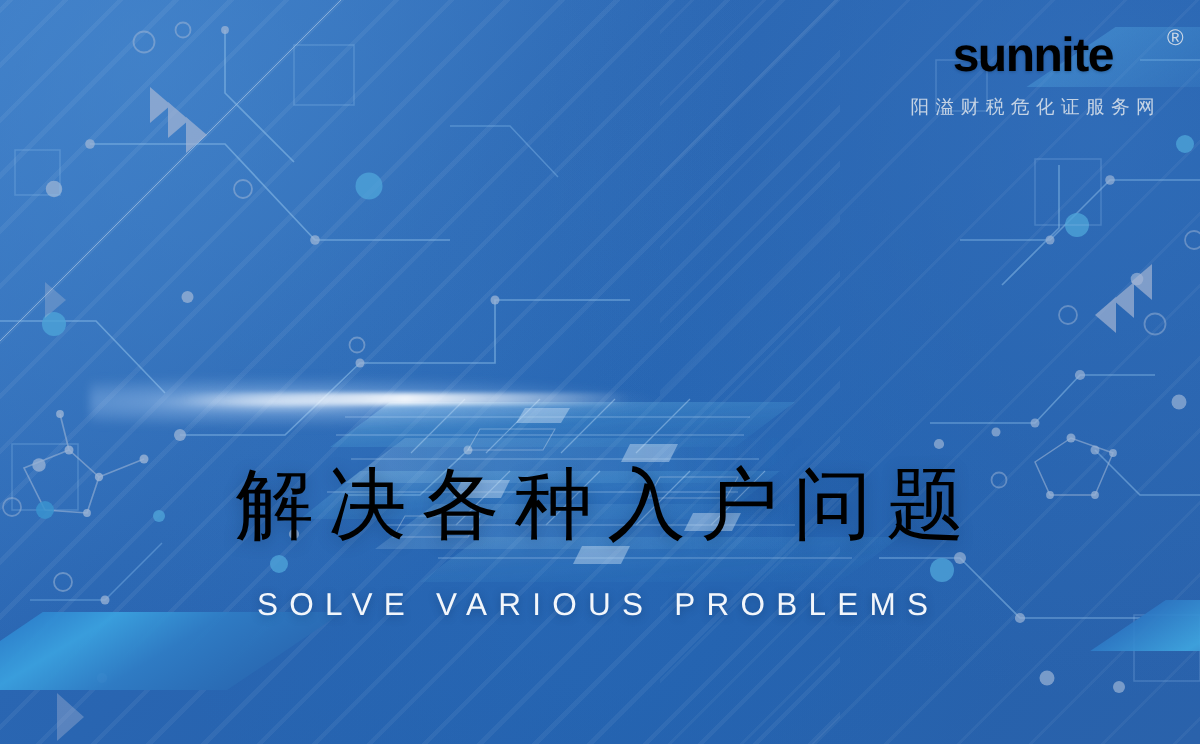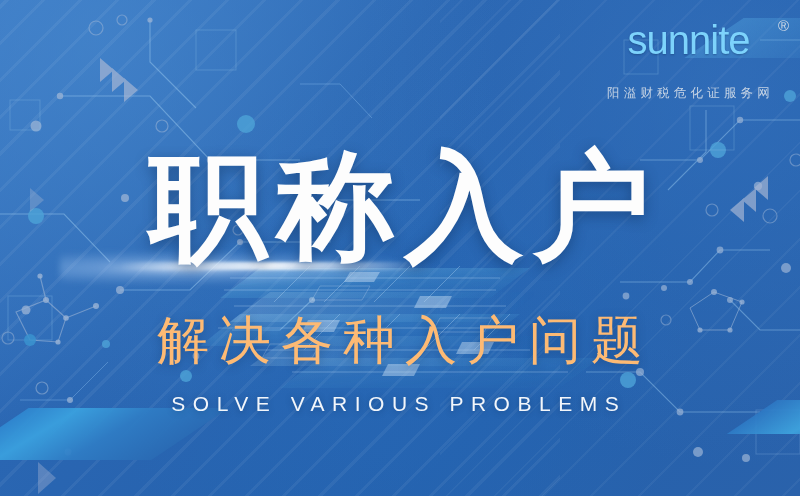--- a/index.html
+++ b/index.html
@@ -98,35 +98,35 @@
   }
 
   
   .logo{
     position:absolute;right:26px;top:20px;
     text-align:center;
     z-index:8;
   }
   .logo-word{
     position:relative;
-    font-size:40px;
-    font-weight:400;
+    font-size:32px;
+    font-weight:700;
     letter-spacing:-1px;
     line-height:1;
-    color:#7dd3fc;
+    color:#000000;
     text-shadow:0 1px 2px rgba(10,40,80,.35);
     display:inline-block;
   }
   .logo-reg{
     position:absolute;right:-15px;top:-2px;
     font-size:15px;font-weight:400;color:#cfd9e6;
     line-height:1;
   }
   .logo-sub{
-    margin-top:25px;
+    margin-top:11px;
     font-size:12.5px;
     letter-spacing:4.2px;
     color:#c5d3e4;
     font-family:"DejaVu Sans",sans-serif;
     text-indent:4px;
     white-space:nowrap;
   }
 
   
   .headline-wrap{
@@ -145,25 +145,25 @@
     text-shadow:0 4px 14px rgba(12,42,86,.45);
     white-space:nowrap;
   }
 
   .subline-wrap{
     position:absolute;left:0;right:0;top:312px;
     text-align:center;z-index:7;
   }
   .subline{
     display:inline-block;
-    font-family:Liberation Serif, serif;
+    font-family:Liberation Mono, monospace;
     font-size:52px;
     font-weight:400;
     line-height:1.1;
-    color:#fdba74;
+    color:#000000;
     letter-spacing:10px;
     text-indent:10px;
     white-space:nowrap;
     text-shadow:0 2px 10px rgba(12,42,86,.35);
   }
 
   .enline-wrap{
     position:absolute;left:0;right:10px;top:392px;
     text-align:center;z-index:7;
   }
@@ -382,23 +382,20 @@
   <div class="para para-tr"></div>
   <div class="para para-bl"></div>
   <div class="para para-br"></div>
 
   <div class="logo">
     <div class="logo-word">sunnite</div>
     <span class="logo-reg">®</span>
     <div class="logo-sub">阳溢财税危化证服务网</div>
   </div>
 
-  <div class="headline-wrap">
-    <div class="headline">职称入户</div>
-  </div>
 
   <div class="subline-wrap">
     <div class="subline">解决各种入户问题</div>
   </div>
 
   <div class="enline-wrap">
     <div class="enline">SOLVE VARIOUS PROBLEMS</div>
   </div>
 
 </div>

